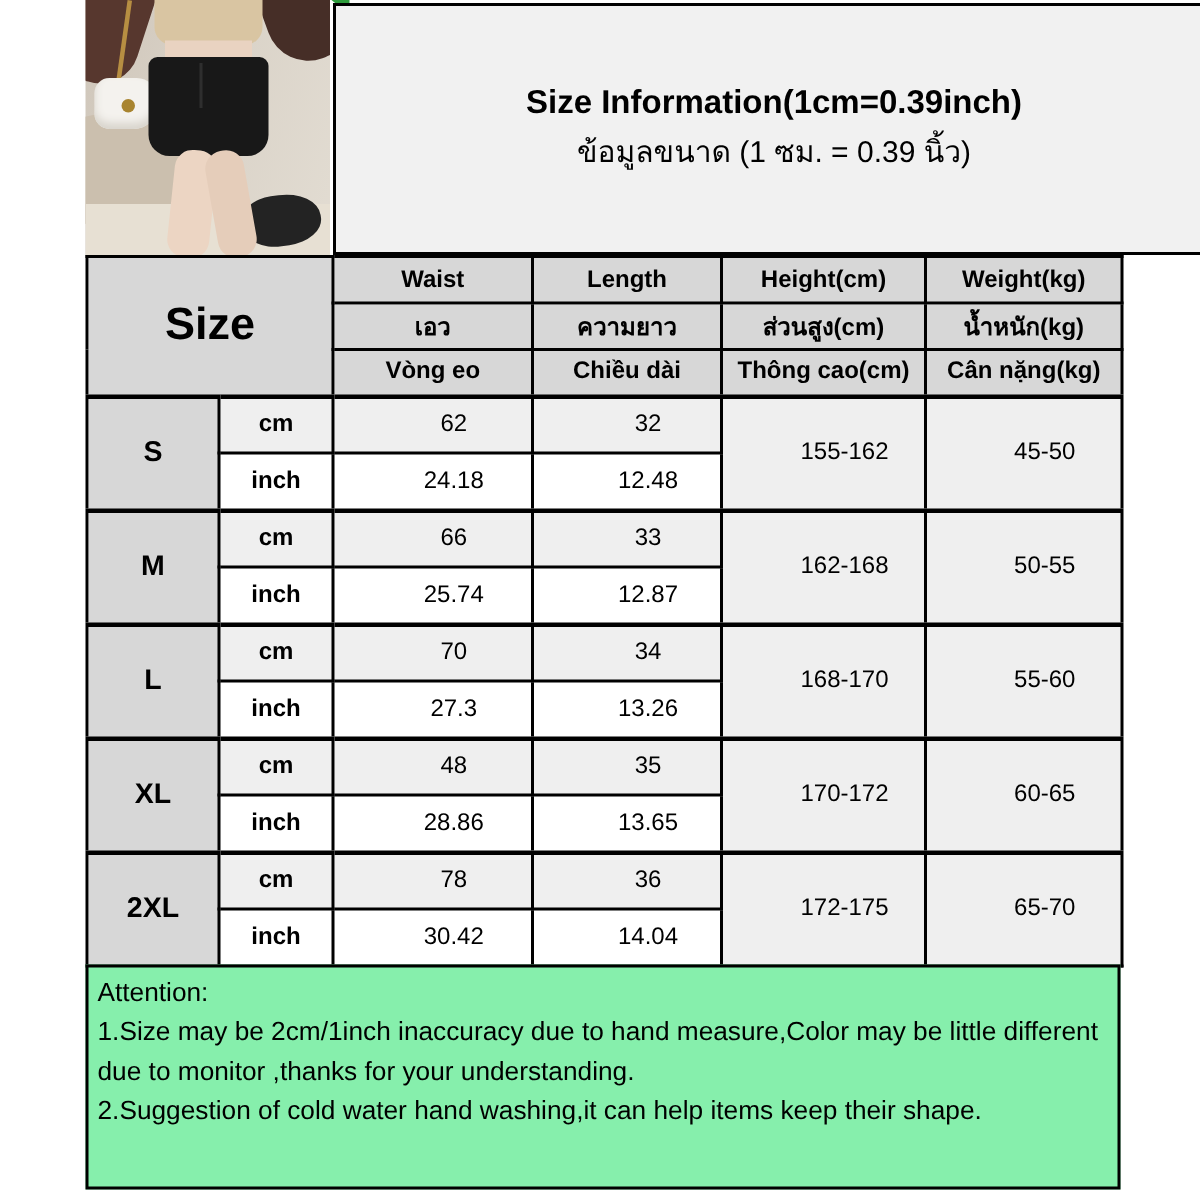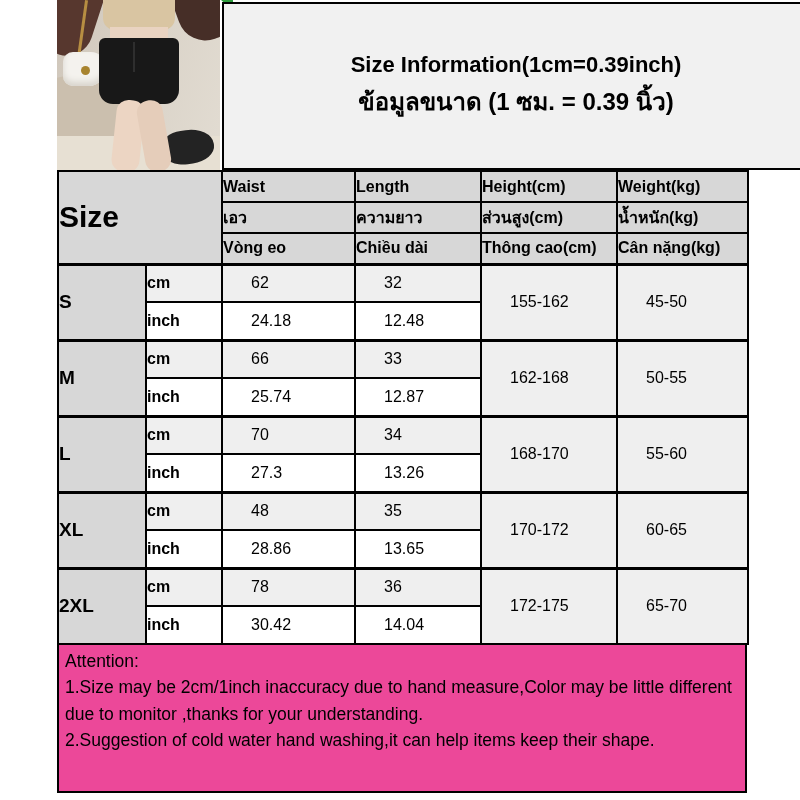--- a/index.html
+++ b/index.html
@@ -35,42 +35,42 @@
 
   
   .green-corner { position:absolute; left:221px; top:0; width:0; height:0;
                   border-top:10px solid #2e9c3c; border-left:12px solid transparent; }
 
   
   .title-box { position:absolute; left:222px; top:2px; width:588px; height:168px;
                background:#f1f1f1; border:2px solid #000;
                display:flex; flex-direction:column; justify-content:center; align-items:center; gap:4px; }
   .title-en { font-size:22px; font-weight:bold; color:#000; }
-  .title-th { font-size:24px; font-weight:bold; color:#000; }
+  .title-th { font-size:20px; font-weight:normal; color:#000; }
   .title-vi { font-size:21px; font-weight:bold; color:#000; }
 
   
   .size-table { position:absolute; left:57px; top:170px; width:690px;
                 border-collapse:collapse; table-layout:fixed; }
-  .size-table th, .size-table td { border:2px solid #000; text-align:left; vertical-align:middle;
+  .size-table th, .size-table td { border:2px solid #000; text-align:center; vertical-align:middle;
                                    color:#000; overflow:hidden; white-space:nowrap; }
   .size-table thead th { background:#d7d7d7; font-size:16px; font-weight:bold; height:31px; }
   .size-table th.size-head { font-size:30px; font-weight:bold; background:#d7d7d7; }
   td.size-cell { background:#d7d7d7; font-size:19px; font-weight:bold; }
   td.unit-cell { font-size:16px; font-weight:bold; }
   td.val { font-size:16px; font-weight:normal;padding-left:28px; }
   .bg-light { background:#efefef; }
   .bg-white { background:#ffffff; }
   .size-table tbody tr { height:38px; }
   .size-table tr.group-top td { border-top-width:3px; }
   .size-table tbody tr.sub td { border-top-width:1px; }
 
   
   .attention { position:absolute; left:57px; top:643px; width:690px; height:150px;
-               border:2px solid #000; background:#ec4899; padding:3px 6px 0 6px;
+               border:2px solid #000; background:#86efac; padding:3px 6px 0 6px;
                font-size:17.5px; color:#000; line-height:1.5; }
 </style>
 </head>
 <body>
 
 <div class="page">
 
   <div class="photo">
     <div class="ph-bed"></div>
     <div class="ph-floor"></div>

